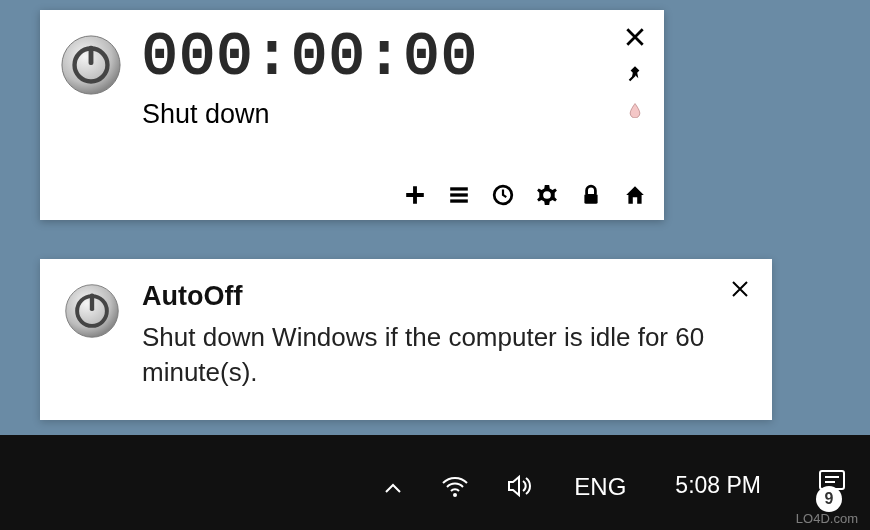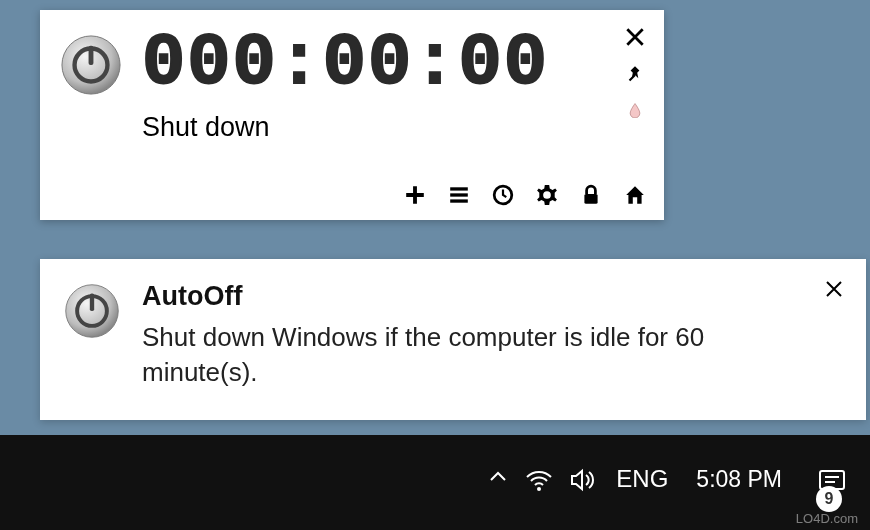--- a/index.html
+++ b/index.html
@@ -31,22 +31,22 @@
       width: 62px;
       height: 62px;
       margin-right: 20px;
       margin-top: 6px;
     }
     .timer-body {
       flex: 1;
     }
     .timer-digits {
       font-family: 'Consolas', 'Courier New', monospace;
-      font-size: 72px;
-      font-weight: 700;
+      font-size: 59px;
+      font-weight: 400;
       letter-spacing: 2px;
       line-height: 1;
       color: #2a2a2a;
       -webkit-text-stroke: 2px #2a2a2a;
     }
     .timer-action {
       font-size: 27px;
       font-weight: 400;
       color: #000000;
       margin-top: 12px;
@@ -77,21 +77,21 @@
       width: 22px;
       height: 22px;
       cursor: pointer;
     }
     
     
     .notification {
       position: absolute;
       left: 40px;
       top: 259px;
-      width: 826px;
+      width: 732px;
       height: 161px;
       background: #fff;
       box-shadow: 0 2px 8px rgba(0,0,0,0.2);
       padding: 22px 24px;
     }
     .notif-close {
       position: absolute;
       right: 22px;
       top: 20px;
       width: 20px;
@@ -134,22 +134,22 @@
       height: 95px;
       background: #111;
       display: flex;
       align-items: center;
       justify-content: flex-end;
       padding-right: 8px;
       color: #fff;
     }
     .tray {
       display: flex;
-      align-items: flex-start;
-      gap: 14px;
+      align-items: flex-end;
+      gap: 35px;
     }
     .tray-chevron { cursor: pointer; }
     .tray-icon { cursor: pointer; }
     .tray-lang {
       font-size: 24px;
       font-weight: 400;
       cursor: pointer;
       padding: 0 4px;
     }
     .tray-clock {

